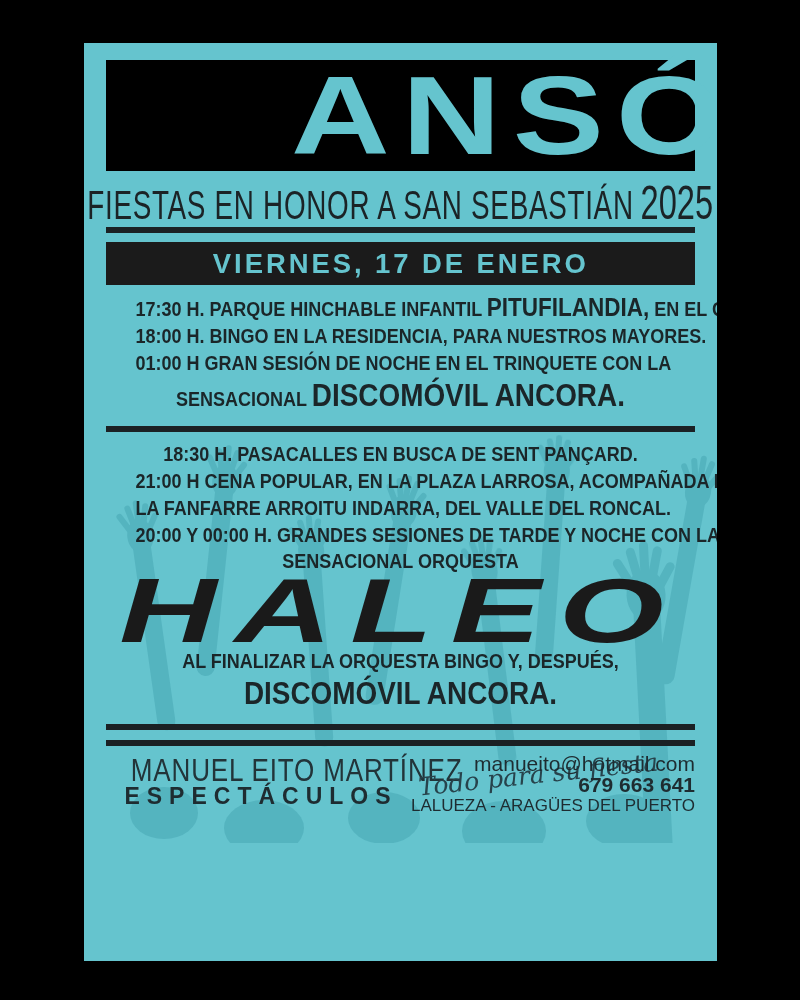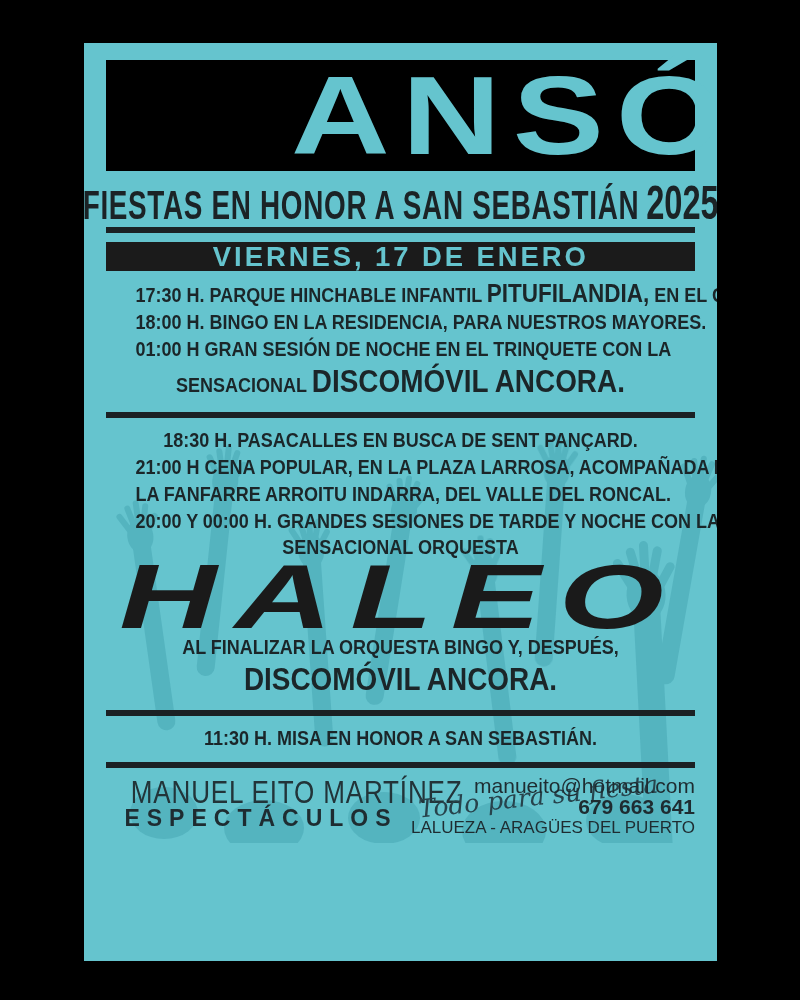--- a/index.html
+++ b/index.html
@@ -16,32 +16,32 @@
   .content{position:relative;z-index:1;padding:17px 22px 0;}
   .title-box{
     background:#000000;height:111px;display:flex;align-items:center;justify-content:flex-end;
   }
   .title{
     color:#65c4ce;font-weight:bold;font-size:112px;letter-spacing:10px;
     white-space:nowrap;transform:scaleX(1.22);line-height:1;
   }
   .subtitle{
     margin-top:6px;height:50px;display:flex;align-items:center;justify-content:center;
-    color:#1b2326;font-weight:bold;white-space:nowrap;
+    color:#1b2326;font-weight:normal;white-space:nowrap;
   }
   .subtitle-inner{
     font-size:41px;letter-spacing:1px;transform:scaleX(0.68);white-space:nowrap;
     display:flex;align-items:baseline;
   }
   .subtitle-inner .year{font-size:48px;margin-left:10px;letter-spacing:0;}
   .rule{height:6px;background:#1b2124;}
   .rule.mt8{margin-top:8px;}
   .rule.mt10{margin-top:10px;}
   .bar{
-    margin-top:9px;height:29px;background:#1b1b1b;
+    margin-top:9px;height:43px;background:#1b1b1b;
     display:flex;align-items:center;justify-content:center;
   }
   .bar span{
     color:#65c4ce;font-weight:bold;font-size:28px;letter-spacing:3px;white-space:nowrap;
     transform:scaleX(0.98);
   }
   .evgroup{margin-top:9px;}
   .ev{
     text-align:center;color:#1b2629;font-weight:bold;font-size:20px;line-height:27px;
     white-space:nowrap;transform:scaleX(0.9);
@@ -138,23 +138,20 @@
       <div class="ev">LA FANFARRE ARROITU INDARRA, DEL VALLE DEL RONCAL.</div>
       <div class="ev">20:00 Y 00:00 H. GRANDES SESIONES DE TARDE Y NOCHE CON LA</div>
       <div class="ev small">SENSACIONAL ORQUESTA</div>
       <div class="band">HALEO</div>
       <div class="ev">AL FINALIZAR LA ORQUESTA BINGO Y,  DESPUÉS,</div>
       <div class="ev lh38"><span class="huge">DISCOMÓVIL ANCORA.</span></div>
     </div>
 
     <div class="rule mt8"></div>
 
-    <div class="evgroup">
-      <div class="ev">11:30 H. MISA EN HONOR A SAN SEBASTIÁN.</div>
-    </div>
 
     <div class="rule mt10"></div>
 
     <div class="footer">
       <div class="f-left">
         <div class="f-name">MANUEL EITO MARTÍNEZ</div>
         <div class="f-sub">ESPECTÁCULOS</div>
       </div>
       <div class="f-script">Todo para su fiesta</div>
       <div class="f-contact">

